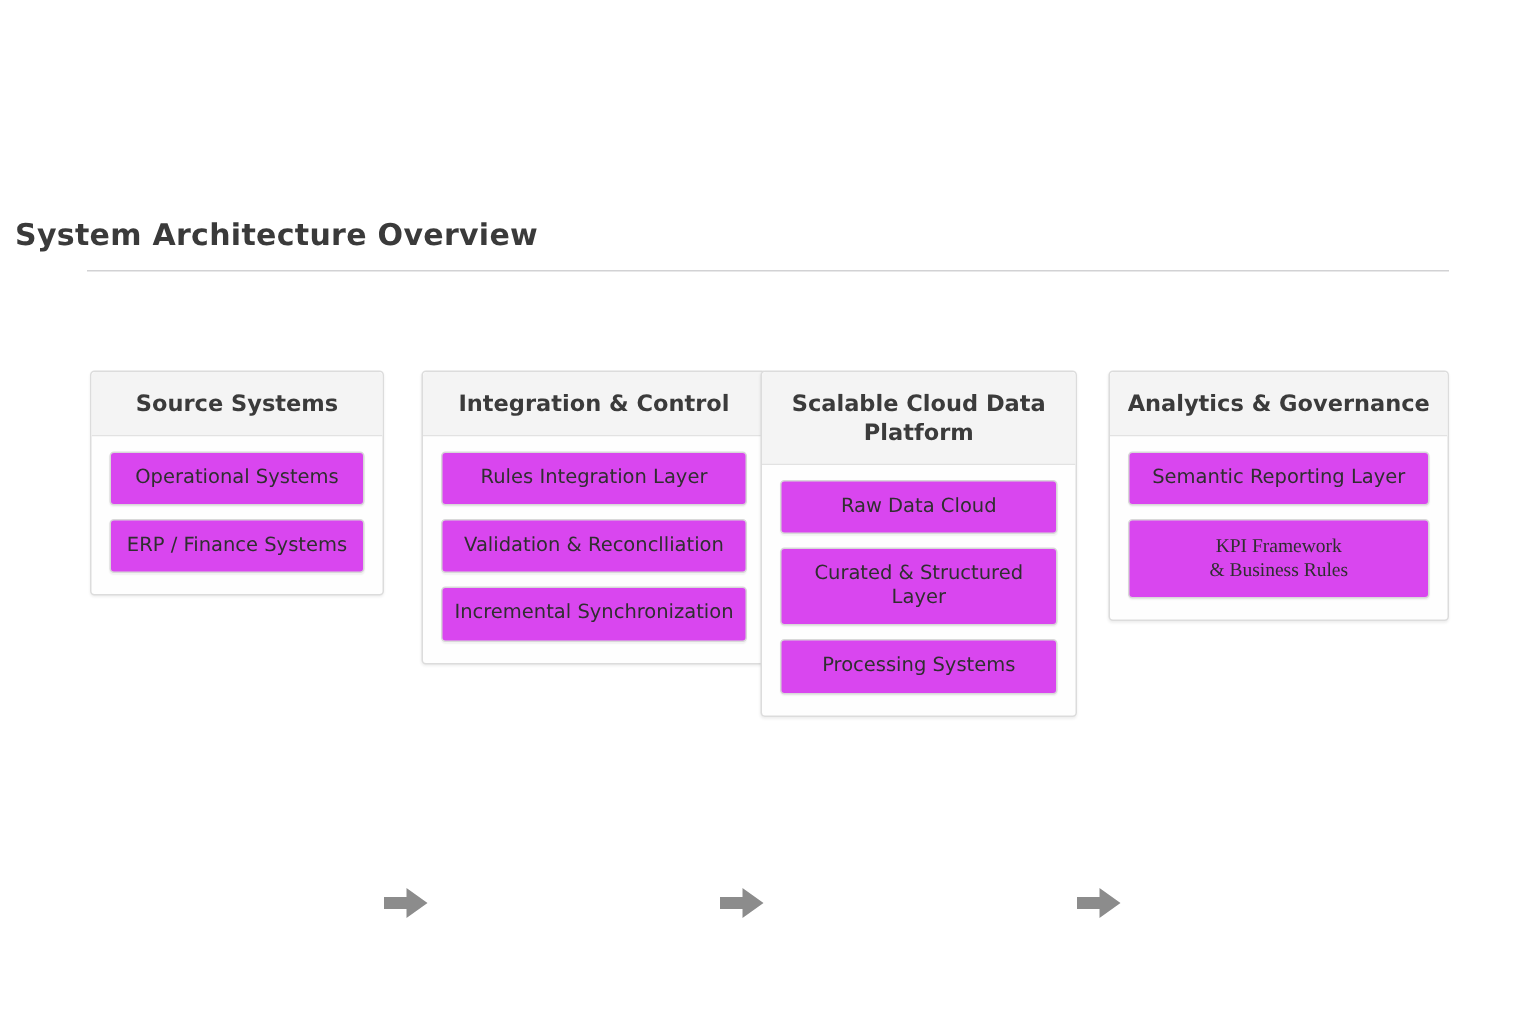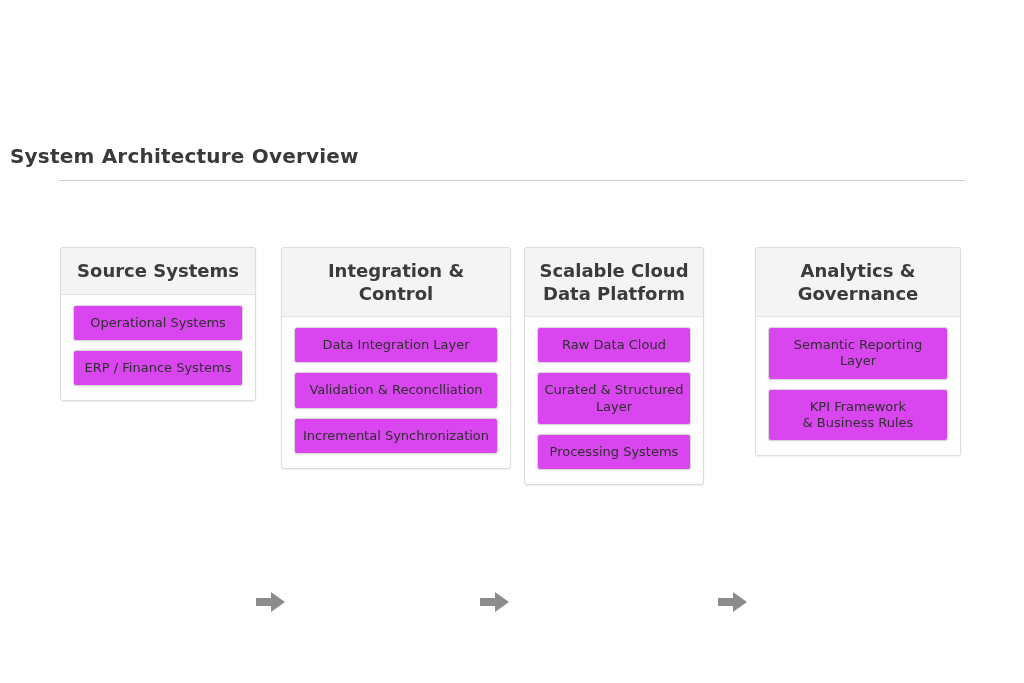--- a/index.html
+++ b/index.html
@@ -52,21 +52,21 @@
     background: #fefefe;
     border: 1px solid #dcdcdc;
     border-radius: 3px;
     box-sizing: border-box;
     box-shadow: 0 1px 2px rgba(0,0,0,0.07);
   }
 
   .panel-header {
     background: #f4f4f4;
     border-bottom: 1px solid #e2e2e2;
-    font-size: 18px;
+    font-size: 15px;
     font-weight: bold;
     color: #3b3b3b;
     text-align: center;
     line-height: 1.25;
     padding: 12px 6px 11px 6px;
     border-radius: 3px 3px 0 0;
   }
 
   .panel-body {
     padding: 10px 12px 14px 12px;
@@ -79,27 +79,27 @@
     font-size: 13px;
     color: #2f2f2f;
     text-align: center;
     line-height: 1.25;
     padding: 9px 6px;
     margin-bottom: 9px;
     box-sizing: border-box;
     box-shadow: 0 1px 1px rgba(0,0,0,0.05);
   }
   .node:last-child { margin-bottom: 0; text-align: center; }
-  .node.two-line { padding: 9px 6px; }
+  .node.two-line { padding: 9px 6px; font-family: Liberation Serif, serif; }
 
   
   #panel-0 { left: 60px;  width: 196px; }
   #panel-1 { left: 281px; width: 230px; }
-  #panel-2 { left: 524px; width: 180px; }
-  #panel-3 { left: 755px; width: 206px; }
+  #panel-2 { left: 507px; width: 211px; }
+  #panel-3 { left: 739px; width: 227px; }
 
   
   .arrow {
     position: absolute;
     top: 344px;
     width: 30px;
     height: 22px;
   }
   #arrow-0 { left: 256px; }
   #arrow-1 { left: 480px; }
@@ -123,21 +123,21 @@
 
   <div class="arrow" id="arrow-0">
     <svg width="30" height="22" viewBox="0 0 30 22" xmlns="http://www.w3.org/2000/svg">
       <polygon points="0,7 15,7 15,1 29,11 15,21 15,15 0,15" fill="#8c8c8c"></polygon>
     </svg>
   </div>
 
   <div class="panel" id="panel-1">
     <div class="panel-header">Integration &amp; Control</div>
     <div class="panel-body">
-      <div class="node">Data Integration Layer</div>
+      <div class="node">Rules Integration Layer</div>
       <div class="node">Validation &amp; Reconclliation</div>
       <div class="node">Incremental Synchronization</div>
     </div>
   </div>
 
   <div class="arrow" id="arrow-1">
     <svg width="30" height="22" viewBox="0 0 30 22" xmlns="http://www.w3.org/2000/svg">
       <polygon points="0,7 15,7 15,1 29,11 15,21 15,15 0,15" fill="#8c8c8c"></polygon>
     </svg>
   </div>

